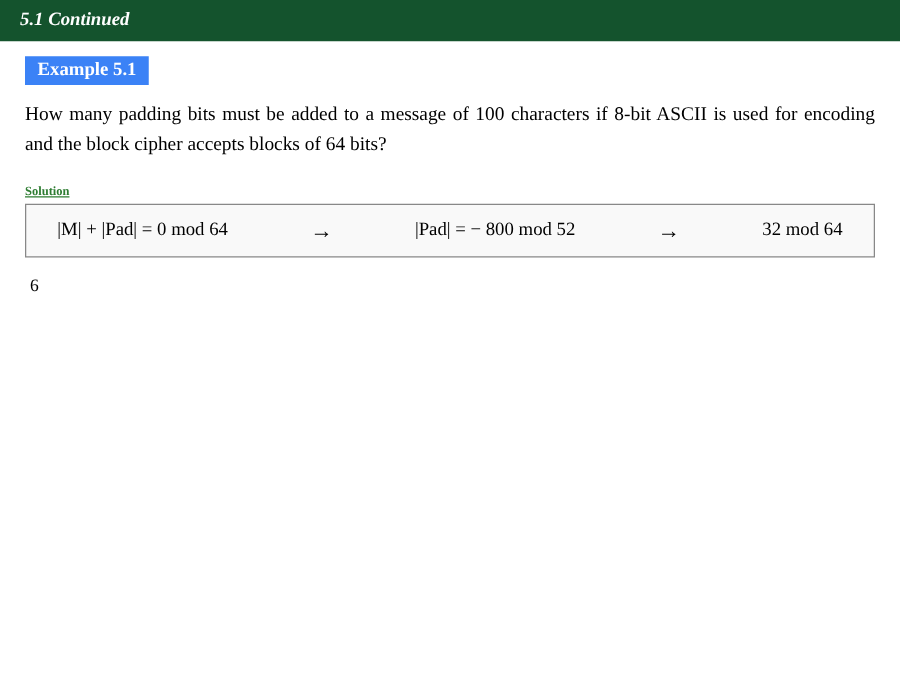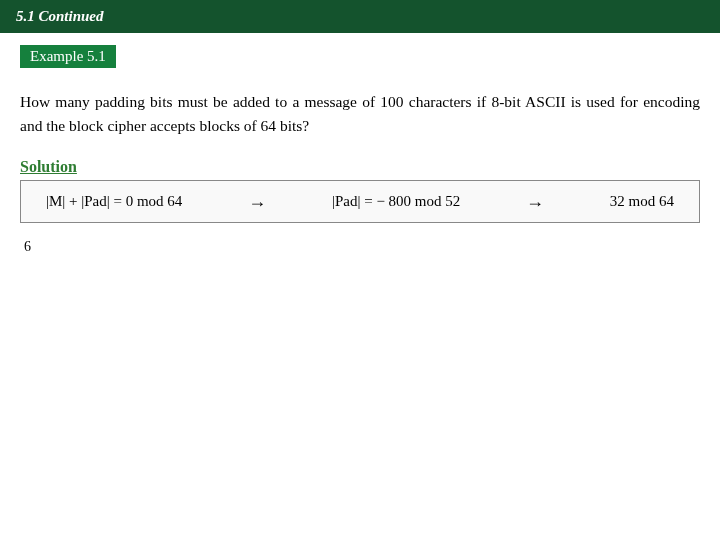--- a/index.html
+++ b/index.html
@@ -21,39 +21,39 @@
       font-weight: bold;
       font-style: italic;
     }
 
     .content {
       padding: 12px 20px;
     }
 
     .example-box {
       display: inline-block;
-      background: #15803d;
+      background: #3b82f6;
       color: #ffffff;
       padding: 3px 10px;
       font-size: 15px;
-      font-weight: normal;
-      margin-bottom: 22px;
+      font-weight: bold;
+      margin-bottom: 12px;
     }
 
     .question-text {
       font-size: 15.5px;
       line-height: 1.55;
       text-align: justify;
       margin-bottom: 20px;
       color: #000;
     }
 
     .solution-label {
       color: #2e7d32;
-      font-size: 16px;
+      font-size: 10px;
       font-weight: bold;
       text-decoration: underline;
       margin-bottom: 4px;
     }
 
     .solution-text {
       font-size: 15.5px;
       line-height: 1.55;
       text-align: justify;
       color: #000;

